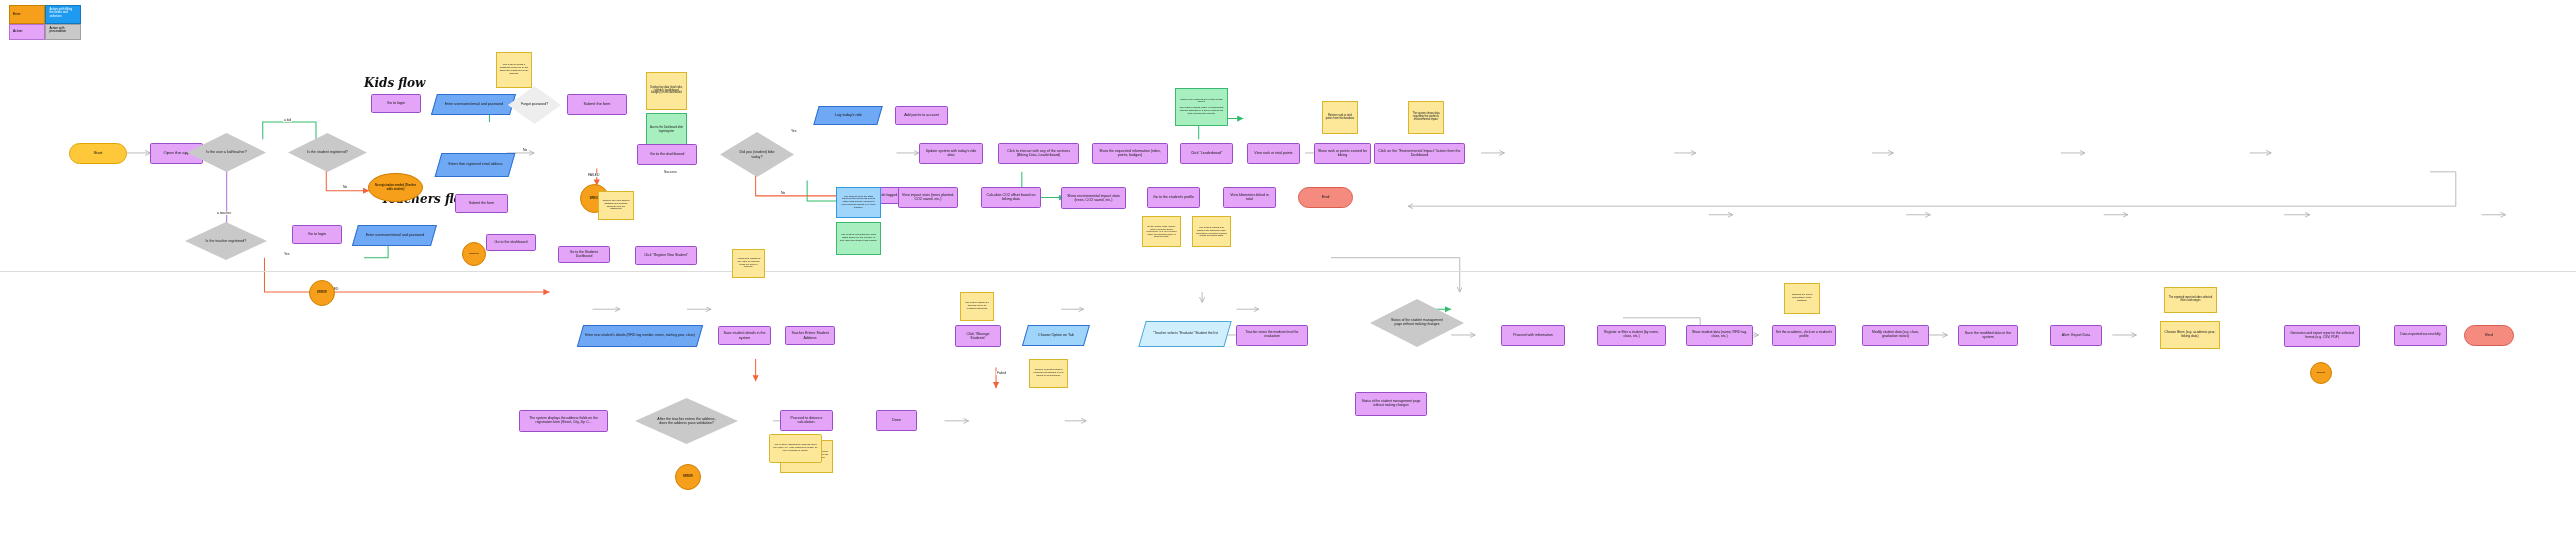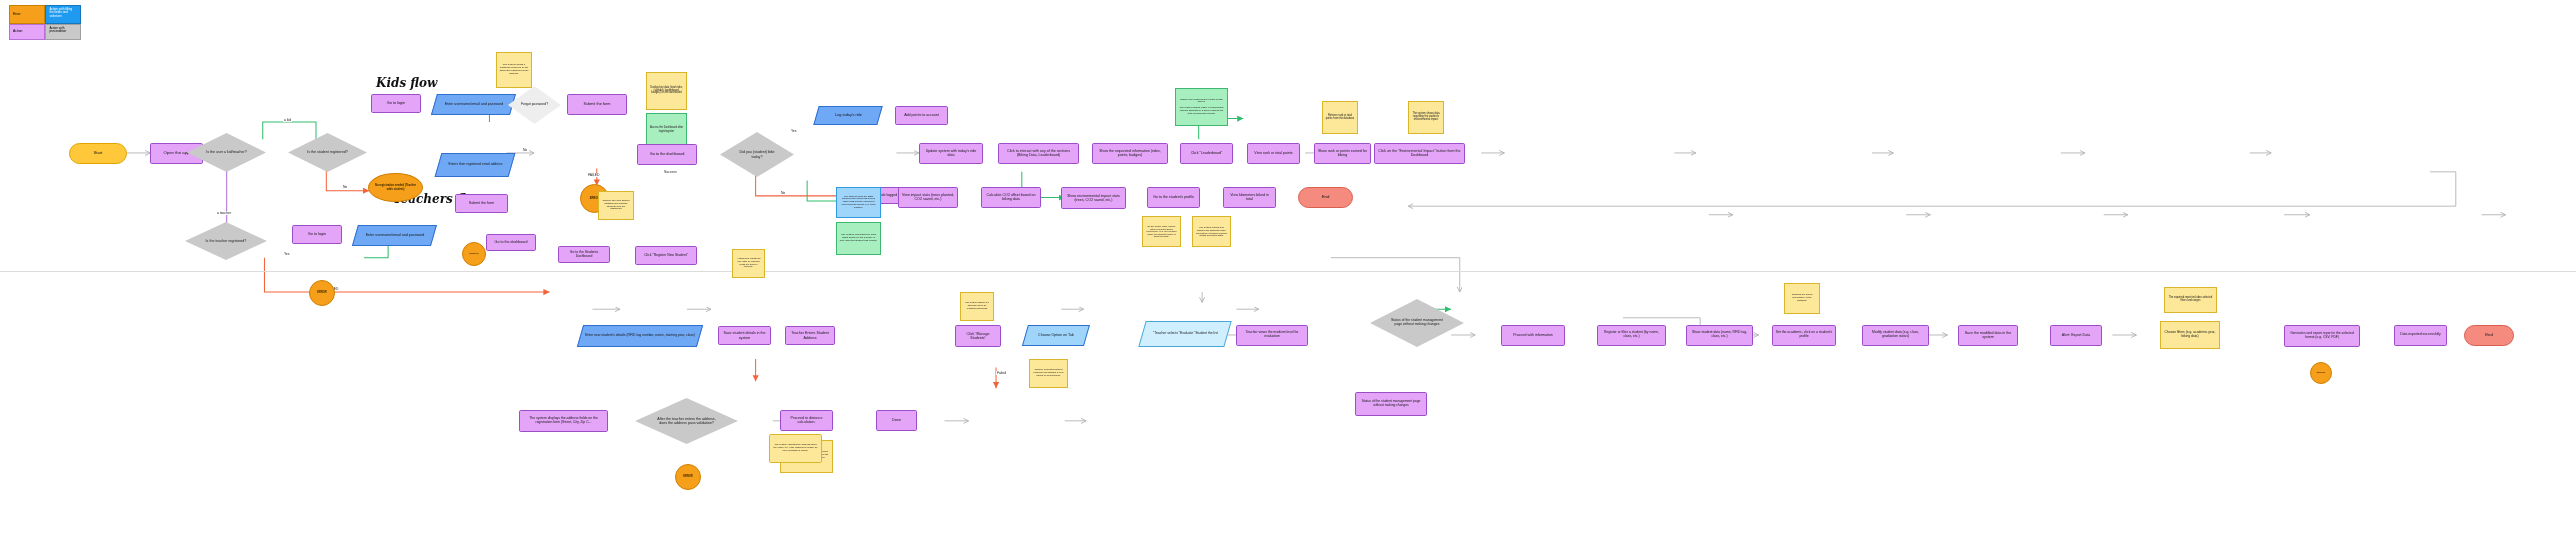--- a/index.html
+++ b/index.html
@@ -24,21 +24,21 @@
   .note-y{background:#fde89a;border:0.9px solid #d9b52a;}
   .note-g{background:#a8efbf;border:0.9px solid #3db870;}
   .note-b{background:#9fd4fb;border:0.9px solid #2f9ae0;}
   .legend-cell{position:absolute;box-sizing:border-box;display:flex;align-items:center;
     padding:1.7px 3.4px;line-height:1.15;overflow:hidden;}
   .lg-err{background:#f59f1a;border:0.9px solid #c98200;}
   .lg-blue{background:#1e9bf0;border:0.9px solid #1277bd;color:#fff;}
   .lg-act{background:#e4a4f7;border:0.9px solid #b86fd6;}
   .lg-pre{background:#c9c9c9;border:0.9px solid #a0a0a0;}
   .handtitle{position:absolute;font-family:"DejaVu Serif",serif;font-style:italic;
-    font-weight:bold;color:#111;white-space:nowrap;margin-left:12px;}
+    font-weight:bold;color:#111;white-space:nowrap;}
   .elabel{position:absolute;font-size:3.4px;color:#222;background:#fff;
     padding:0 0.9px;white-space:nowrap;}
   .hr{position:absolute;height:0.9px;background:#dcdcdc;}
   svg.edges{position:absolute;left:0;top:0;width:2576px;height:536px;
      pointer-events:none;overflow:visible;}
 </style>
 </head>
 <body>
 
 <div id="canvas">

